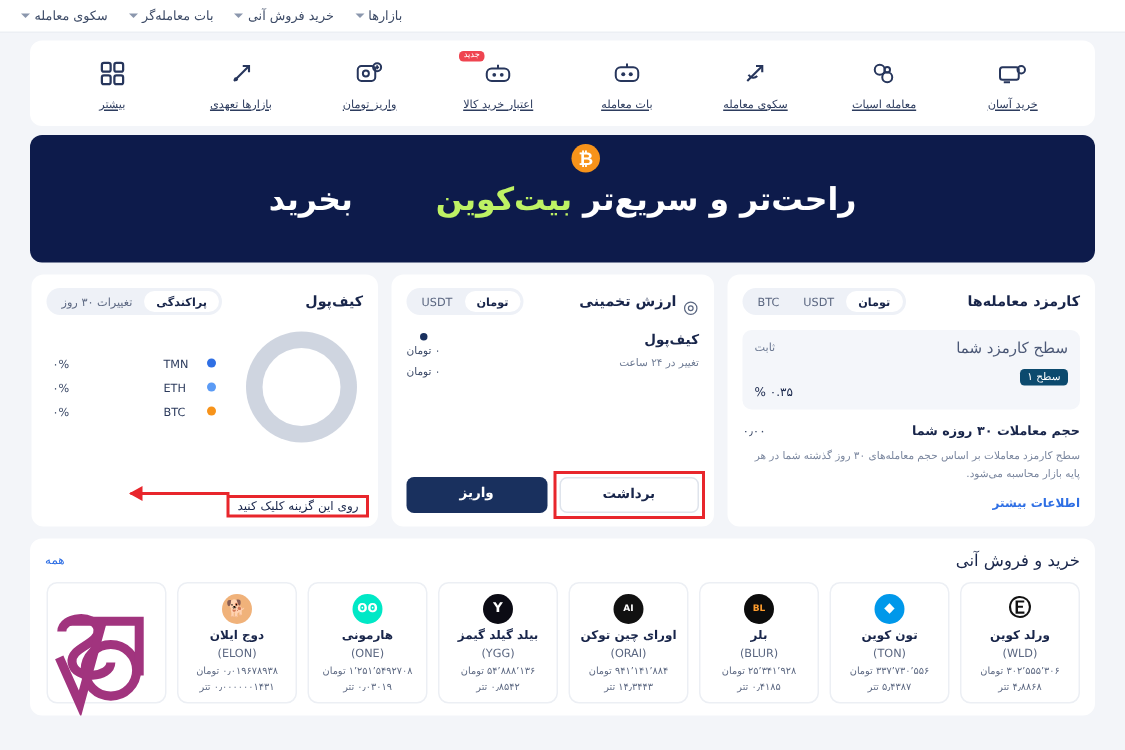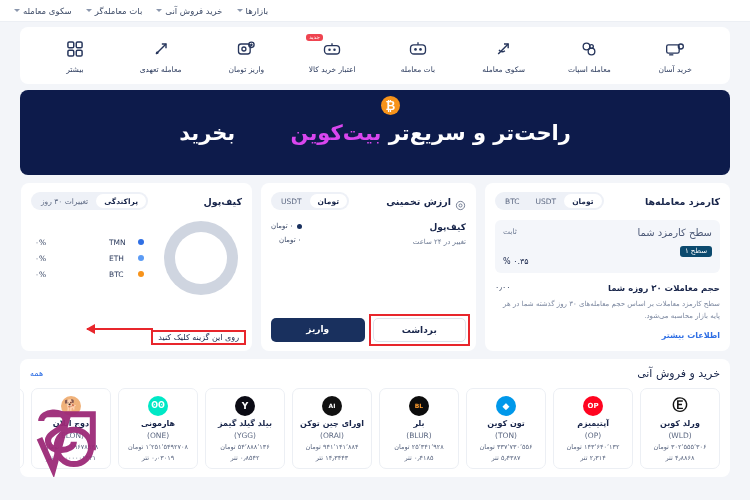--- a/index.html
+++ b/index.html
@@ -30,37 +30,37 @@
   .quickstrip-wrap { background: #f3f5f9; padding: 5px 20px 0 20px; }
   .quickstrip {
     background: #fff; border-radius: 8px;
     height: 57px;
     display: flex; align-items: center; justify-content: space-around;
     padding: 0 12px;
   }
   .qa { display: flex; flex-direction: column; align-items: center; gap: 5px; cursor: pointer; position: relative; width: 84px; }
   .qa-ico { width: 22px; height: 22px; color: #27365c; display: flex; align-items: center; justify-content: center; }
   .qa-ico svg { width: 20px; height: 20px; }
-  .qa-label { font-size: 7.5px; color: #2d3c5e; white-space: nowrap; }
+  .qa-label { font-size: 7.5px; color: #2d3c5e; white-space: nowrap; text-decoration: underline; }
   .badge-new {
     position: absolute; top: -4px; left: 16px;
     background: #ef4450; color: #fff; font-size: 5.5px;
     border-radius: 3px; padding: 1px 3px; line-height: 1; white-space: nowrap;
   }
 
   
   .banner-wrap { padding: 6px 20px 0 20px; }
   .banner {
     position: relative; height: 85px; border-radius: 8px;
     background: #0d1b4b;
     display: flex; align-items: center; justify-content: center;
     overflow: hidden;
   }
   .banner-title { font-size: 21px; color: #ffffff; font-weight: 700; letter-spacing: .5px; }
-  .banner-title .hl { color: #d946ef; margin-left: 48px; }
+  .banner-title .hl { color: #bef264; margin-left: 48px; }
   .btc-coin {
     position: absolute; top: 6px; right: 330px;
     width: 19px; height: 19px; border-radius: 50%;
     background: #f7931a; color: #fff;
     font-size: 12px; font-weight: 700;
     display: flex; align-items: center; justify-content: center;
   }
 
   
   .cards-row { display: flex; gap: 9px; padding: 8px 20px 0 20px; align-items: stretch; }
@@ -107,21 +107,21 @@
 
   
   .card-value { width: 215px; position: relative; display: flex; flex-direction: column; }
   .head-left { display: flex; align-items: center; gap: 4px; }
   .eye-ico { width: 11px; height: 11px; color: #5b6781; }
   .val-rows { margin-top: 12px; display: flex; justify-content: space-between; }
   .val-labels { display: flex; flex-direction: column; gap: 6px; }
   .val-main { font-size: 9px; font-weight: 700; color: #18254a; }
   .val-sub { font-size: 7px; color: #6d7a93; }
   .val-nums { display: flex; flex-direction: column; gap: 6px; align-items: flex-start; }
-  .val-num { font-size: 7px; color: #3a4866; display: flex; align-items: center; gap: 3px; }
+  .val-num { font-size: 7px; color: #3a4866; display: flex; align-items: center; gap: 3px; flex-direction: column; }
   .coin-mini { width: 5px; height: 5px; border-radius: 50%; background: #19305e; display: inline-block; }
   .btn-row { display: flex; gap: 8px; margin-top: auto; position: relative; }
   .btn {
     flex: 1; text-align: center; font-size: 9px; font-weight: 700;
     padding: 6px 0; border-radius: 5px; cursor: pointer;
   }
   .btn-primary { background: #19305e; color: #fff; }
   .btn-ghost { background: #fff; color: #18254a; border: 1px solid #dfe4ec; }
   .btn-wrap-outline { position: relative; flex: 1; display: flex; }
   .btn-wrap-outline::before {
@@ -266,21 +266,21 @@
       </div>
 
       <div class="qa">
         <span class="qa-ico">
           <svg viewBox="0 0 24 24" fill="none" stroke="#27365c" stroke-width="1.7">
               <path d="M6 18L18 6"></path>
               <path d="M13 6h5v5"></path>
               <circle cx="7.5" cy="16.5" r="1.6" fill="#27365c" stroke="none"></circle>
             </svg>
         </span>
-        <span class="qa-label">معامله تعهدی</span>
+        <span class="qa-label">بازارها تعهدی</span>
       </div>
 
       <div class="qa">
         <span class="qa-ico">
           <svg viewBox="0 0 24 24" fill="none" stroke="#27365c" stroke-width="1.8">
               <rect x="3.5" y="3.5" width="7" height="7" rx="1.6"></rect>
               <rect x="13.5" y="3.5" width="7" height="7" rx="1.6"></rect>
               <rect x="3.5" y="13.5" width="7" height="7" rx="1.6"></rect>
               <rect x="13.5" y="13.5" width="7" height="7" rx="1.6"></rect>
             </svg>
@@ -410,27 +410,20 @@
     <div class="coins">
 
       <div class="coin-card">
         <span class="coin-ico" style="background:#ffffff;color:#111111;font-size:15px">Ⓔ</span>
         <span class="coin-name">ورلد کوین</span>
         <span class="coin-sym">(WLD)</span>
         <span class="coin-price">۳۰۲٬۵۵۵٬۳۰۶ تومان</span>
         <span class="coin-price">۴٫۸۸۶۸ تتر</span>
       </div>
 
-      <div class="coin-card">
-        <span class="coin-ico" style="background:#ff0420;color:#ffffff;font-size:7px">OP</span>
-        <span class="coin-name">آپتیمیزم</span>
-        <span class="coin-sym">(OP)</span>
-        <span class="coin-price">۱۴۳٬۶۴۰٬۱۳۲ تومان</span>
-        <span class="coin-price">۲٫۳۱۴ تتر</span>
-      </div>
 
       <div class="coin-card">
         <span class="coin-ico" style="background:#0098ea;color:#ffffff;font-size:9px">◆</span>
         <span class="coin-name">تون کوین</span>
         <span class="coin-sym">(TON)</span>
         <span class="coin-price">۳۳۷٬۷۳۰٬۵۵۶ تومان</span>
         <span class="coin-price">۵٫۴۳۸۷ تتر</span>
       </div>
 
       <div class="coin-card">

